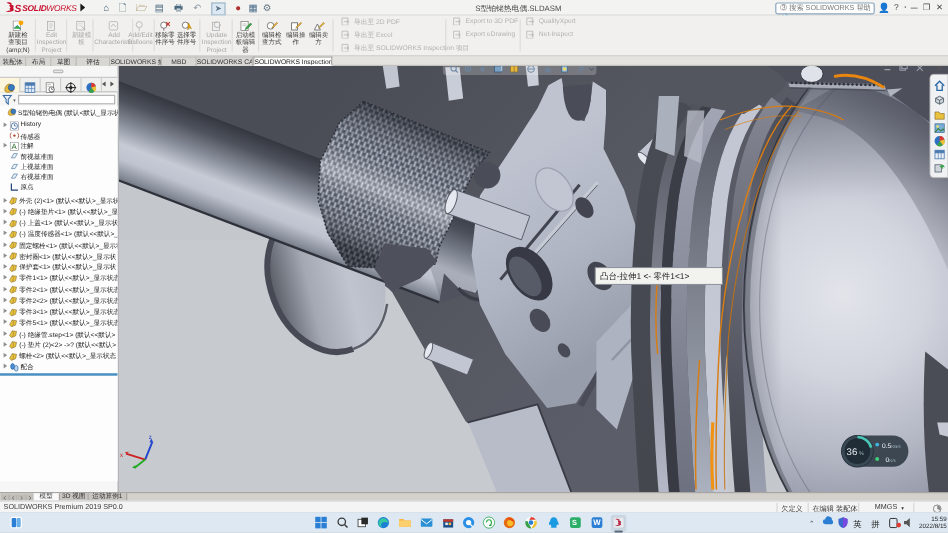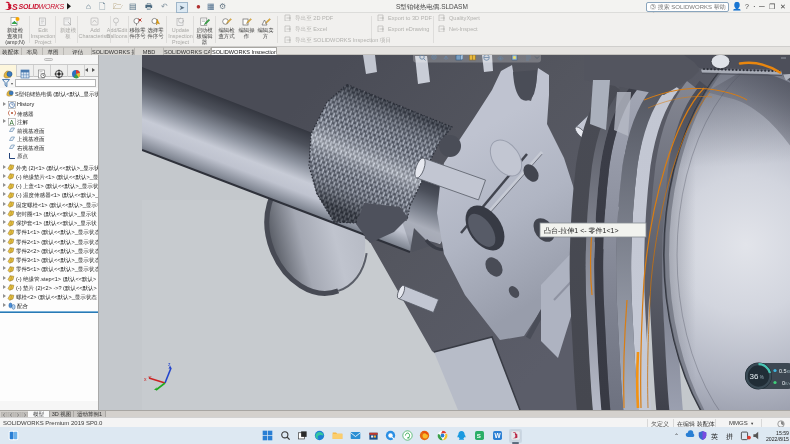--- a/index.html
+++ b/index.html
@@ -159,21 +159,21 @@
 <div id="tabrow">
 <div class="ctab " style="left:0px;width:22px">装配体</div>
 <div class="ctab " style="left:22px;width:21px">布局</div>
 <div class="ctab " style="left:43px;width:21px">草图</div>
 <div class="ctab " style="left:64px;width:28px">评估</div>
 <div class="ctab " style="left:92px;width:43px">SOLIDWORKS 插件</div>
 <div class="ctab " style="left:135px;width:29px">MBD</div>
 <div class="ctab " style="left:164px;width:47px">SOLIDWORKS CAM</div>
 <div class="ctab active" style="left:211px;width:66px">SOLIDWORKS Inspection</div>
 </div>
-<div id="viewport" class="abs" style="left:98px;top:55px;width:692px;height:355px;padding-left:44px;">
+<div id="viewport" class="abs" style="left:98px;top:55px;width:692px;height:355px;">
       <svg width="692" height="355" viewBox="98 55 692 355" style="display:block">
 <defs>
           <linearGradient id="cylg" gradientUnits="userSpaceOnUse" x1="251" y1="126" x2="221" y2="204">
  <stop offset="0" stop-color="#343740"></stop>
  <stop offset="0.17" stop-color="#4e525c"></stop>
  <stop offset="0.40" stop-color="#8d939f"></stop>
  <stop offset="0.58" stop-color="#c7cbd6"></stop>
  <stop offset="0.72" stop-color="#bfc3cf"></stop>
  <stop offset="0.88" stop-color="#858b97"></stop>
  <stop offset="1" stop-color="#4e525c"></stop>

